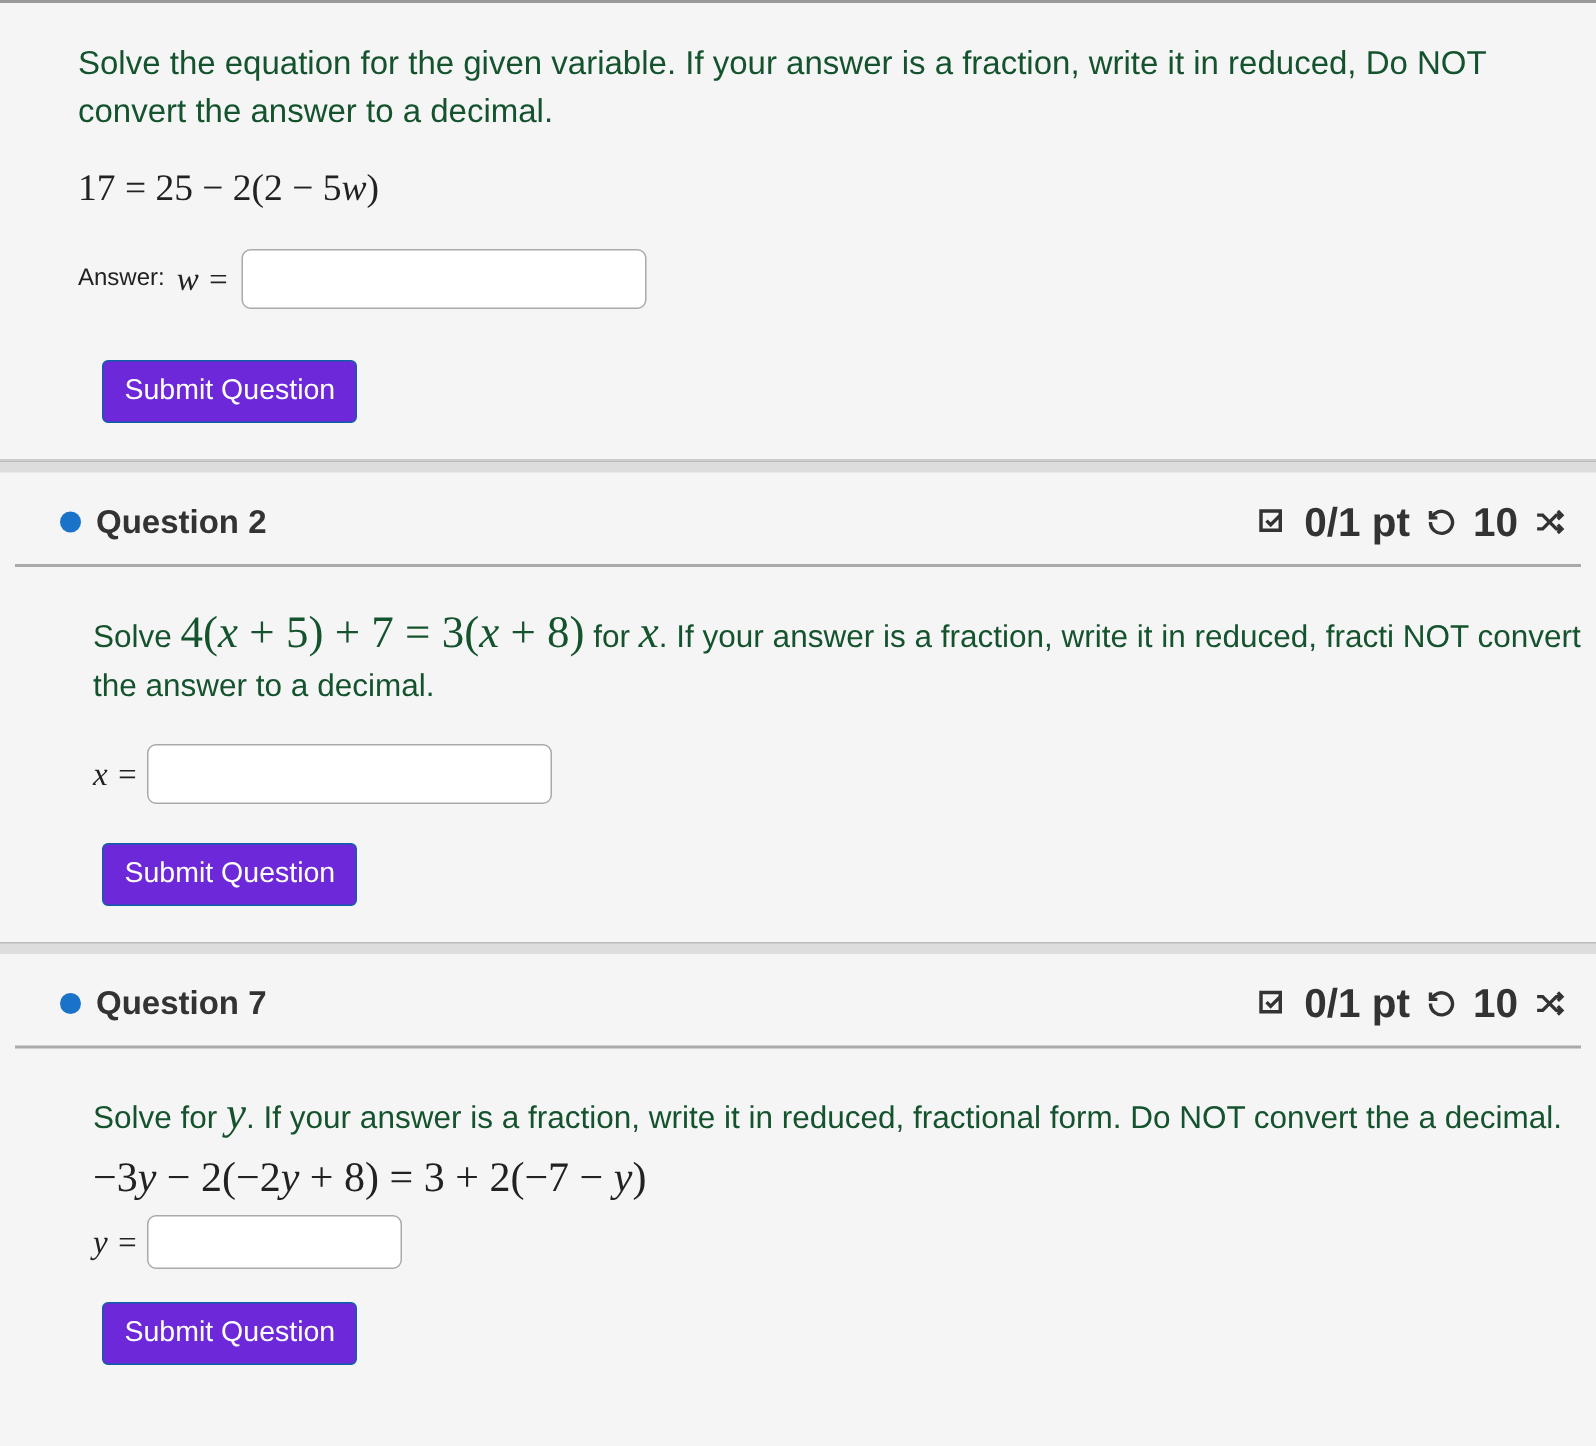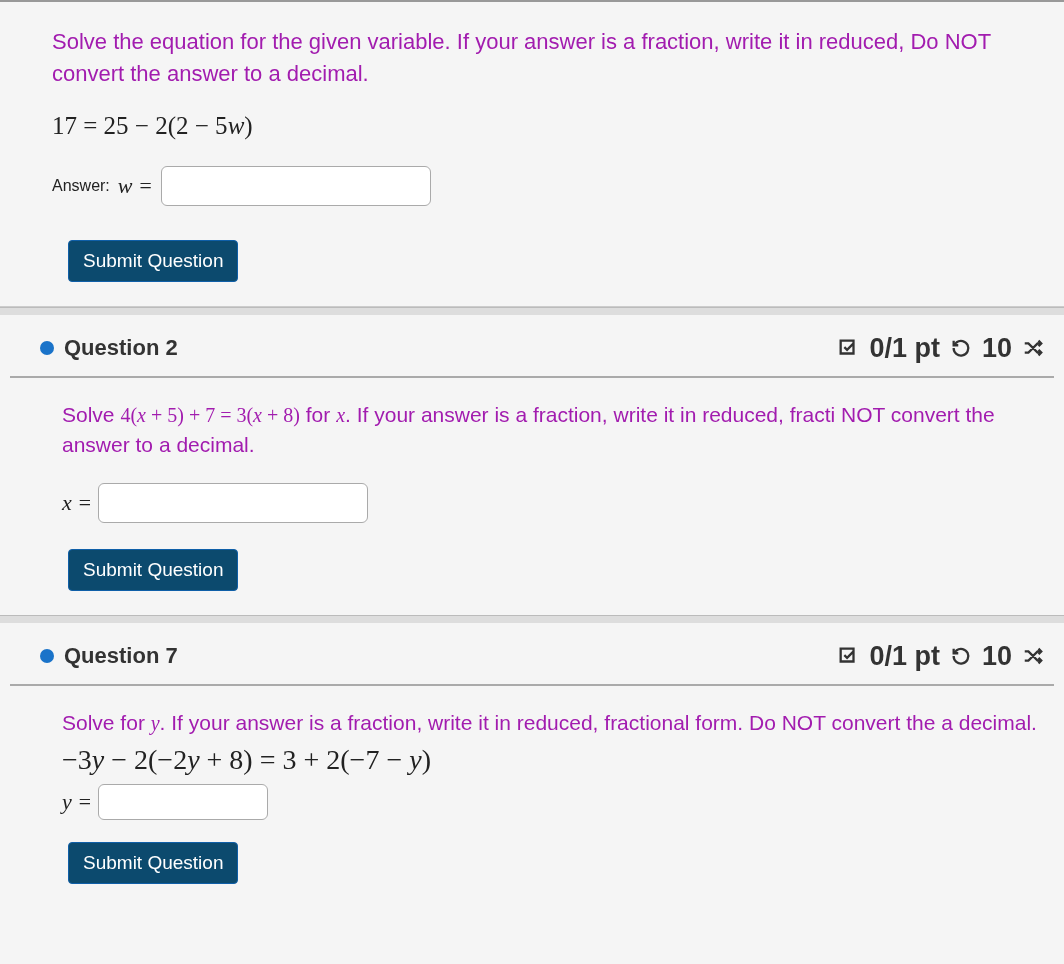--- a/index.html
+++ b/index.html
@@ -23,21 +23,21 @@
   }
   .question-block.first {
     border-top: 2px solid #999;
     padding-top: 24px;
   }
   .prompt {
     font-size: 22px;
     line-height: 1.45;
     margin-bottom: 22px;
     font-weight: 500;
-    color: #a21caf;
+    color: #14532d;
   }
   .equation {
     font-family: "Times New Roman", Georgia, serif;
     font-size: 25px;
     margin-bottom: 26px;
   }
   .answer-row {
     display: flex;
     align-items: center;
     gap: 8px;
@@ -56,21 +56,21 @@
     width: 270px;
     height: 40px;
     border: 1px solid #aaa;
     border-radius: 6px;
     background: #fff;
     padding: 4px 8px;
     font-size: 18px;
   }
   .answer-input.sm { width: 170px; height: 36px; }
   .submit-btn {
-    background: #0c4a6e;
+    background: #6d28d9;
     color: #fff;
     border: 1px solid #0f5fa8;
     border-radius: 4px;
     padding: 9px 14px;
     font-size: 19px;
     cursor: pointer;
     margin-left: 16px;
   }
   .qheader {
     display: flex;
@@ -101,21 +101,21 @@
     color: #333;
   }
   .icon { width: 22px; height: 22px; display:inline-flex; align-items:center; justify-content:center; }
   .icon svg { width: 100%; height: 100%; }
   .qbody {
     padding: 22px 10px 24px 62px;
   }
   .qbody .prompt { font-size: 21px; font-weight: 500; }
   .solve-line {
     font-family: "Times New Roman", Georgia, serif;
-    font-size: 20px;
+    font-size: 30px;
     display:inline;
   }
   .inline-input-row {
     display:flex; align-items:center; gap:6px;
     margin: 14px 0 26px 0;
     font-family: "Times New Roman", Georgia, serif;
     font-size: 22px;
   }
   .sep {
     height: 8px;

